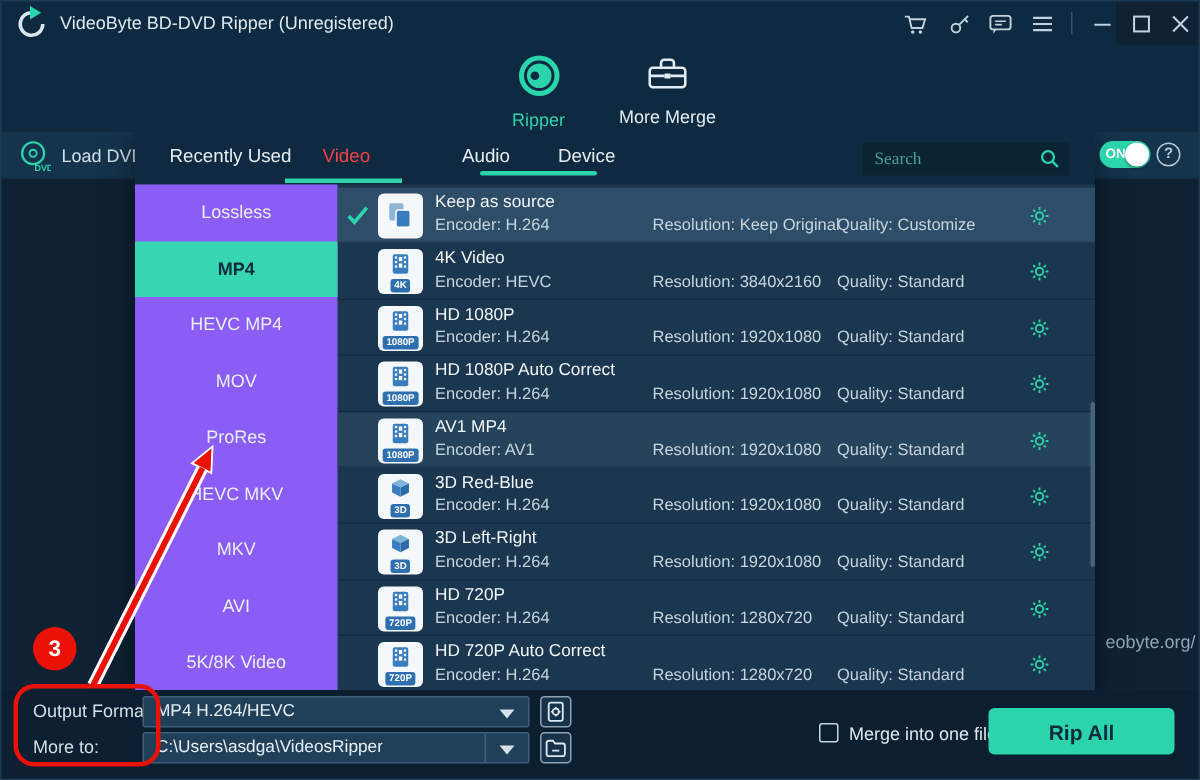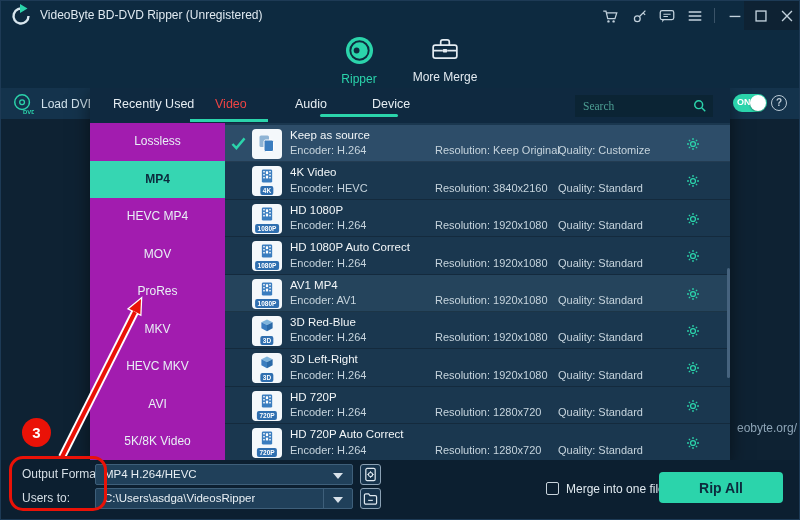--- a/index.html
+++ b/index.html
@@ -33,21 +33,21 @@
   .panel-head { position:absolute; left:0; top:0; width:640px; height:35px; background:#0f2940; }
   .ptab { position:absolute; top:9px; font-size:12.5px; color:#e6edf2; cursor:pointer; }
   .ptab.active { color:#ef4444; }
   .ptab-underline { position:absolute; left:100px; top:31px; width:78px; height:3px; background:#2bd4ab; }
   .searchbox { position:absolute; left:485px; top:7px; width:138px; height:22px; background:#0b2434; }
   .searchbox input { position:absolute; left:8px; top:0; width:105px; height:22px; background:transparent; border:none; outline:none; color:#cfe0ea; font-size:11.5px; font-family:Liberation Serif, serif; }
   .searchbox input::placeholder { color:#4d9e93; }
   .search-ic { position:absolute; right:6px; top:4px; width:14px; height:14px; cursor:pointer; }
 
   
-  .psidebar { position:absolute; left:0; top:35px; width:135px; height:337px; background:#a21caf; }
+  .psidebar { position:absolute; left:0; top:35px; width:135px; height:337px; background:#8b5cf6; }
   .side-item { width:135px; height:37.5px; line-height:37.5px; text-align:center; font-size:12px; color:#e8f0f5; cursor:pointer; }
   .side-item.active { background:#36d6b2; color:#0b2a3c; font-weight:bold; }
 
   
   .plist { position:absolute; left:135px; top:35px; width:505px; height:337px; padding-top:2px; overflow:hidden; }
   .frow { position:relative; width:505px; height:37.4px; border-bottom:1px solid rgba(0,0,0,.22); cursor:pointer; }
   .frow.sel { background:#2d4d69; }
   .frow.hl { background:#25445c; }
   .fcheck { position:absolute; left:6px; top:12px; width:15px; height:13px; }
   .ficon { position:absolute; left:27px; top:4px; width:30px; height:30px; background:#f4f8fb; border-radius:4px; }
@@ -154,40 +154,40 @@
 <div class="toggle">
   <span class="tlab">ON</span>
   <span class="knob"></span>
 </div>
 <div class="help">?</div>
 
 <div class="panel">
   <div class="panel-head">
     <span class="ptab" style="left:23px">Recently Used</span>
     <span class="ptab active" style="left:125px">Video</span>
-    <span class="ptab" style="left:205px">Audio</span>
+    <span class="ptab" style="left:218px">Audio</span>
     <span class="ptab" style="left:282px">Device</span>
     <div class="ptab-underline"></div>
     <div class="searchbox">
       <input type="text" placeholder="Search" style="">
       <svg class="search-ic" viewBox="0 0 16 16">
           <circle cx="6.5" cy="6.5" r="4.5" fill="none" stroke="#2bd4ab" stroke-width="1.7"></circle>
           <path d="M10 10l4 4" stroke="#2bd4ab" stroke-width="1.7"></path>
         </svg>
     </div>
   </div>
 
   <div class="psidebar">
       <div class="side-item">Lossless</div>
       <div class="side-item active">MP4</div>
       <div class="side-item">HEVC MP4</div>
       <div class="side-item">MOV</div>
       <div class="side-item">ProRes</div>
+      <div class="side-item">HEVC MKV</div>
       <div class="side-item">MKV</div>
-      <div class="side-item">HEVC MKV</div>
       <div class="side-item">AVI</div>
       <div class="side-item">5K/8K Video</div>
     </div>
   <div class="plist">
       <div class="frow sel">
     <svg class="fcheck" viewBox="0 0 16 14">
           <path d="M1.5 7.5l4.2 4.5L14.5 1.5" stroke="#2bd4ab" stroke-width="2.6" fill="none"></path>
         </svg>
     <div class="ficon">
       <svg class="glyph noBadge" width="22" height="22" viewBox="0 0 22 22">
@@ -438,21 +438,21 @@
     <span class="caret"></span>
   </div>
   <div class="sqbtn" style="top:4px">
     <svg width="15" height="15" viewBox="0 0 16 16">
       <rect x="3" y="1.5" width="10" height="13" rx="1.5" fill="none" stroke="currentColor" stroke-width="1.3"></rect>
       <circle cx="8" cy="8" r="2.2" fill="none" stroke="currentColor" stroke-width="1.2"></circle>
       <path d="M8 4.6v1.2M8 10.2v1.2M4.6 8h1.2M10.2 8h1.2" stroke="currentColor" stroke-width="1.1"></path>
     </svg>
   </div>
 
-  <span class="flabel" style="top:31px">Users to:</span>
+  <span class="flabel" style="top:31px">More to:</span>
   <div class="dd" style="top:28px">
     <span class="ddtext">C:\Users\asdga\VideosRipper</span>
     <span class="vdiv"></span>
     <span class="caret"></span>
   </div>
   <div class="sqbtn" style="top:28px">
     <svg width="15" height="15" viewBox="0 0 16 16">
       <path d="M1.5 4.5A1.5 1.5 0 0 1 3 3h3l1.5 2H13a1.5 1.5 0 0 1 1.5 1.5v6A1.5 1.5 0 0 1 13 14H3a1.5 1.5 0 0 1-1.5-1.5z" fill="none" stroke="currentColor" stroke-width="1.3"></path>
       <path d="M5.5 10h5" stroke="currentColor" stroke-width="1.2"></path>
     </svg>

